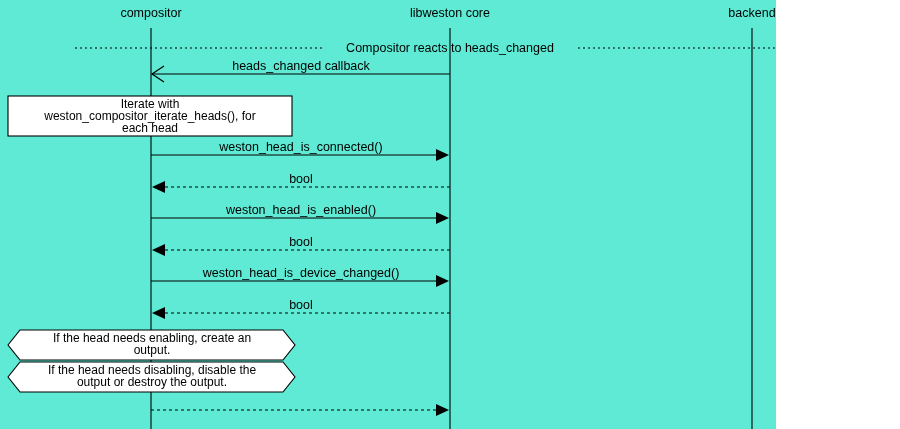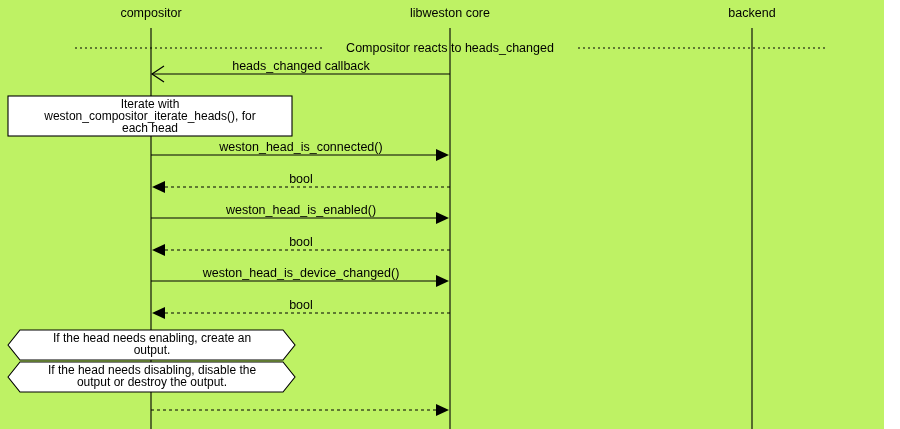--- a/index.html
+++ b/index.html
@@ -6,24 +6,24 @@
     margin: 0;
     padding: 0;
     background: #ffffff;
   }
   body {
     font-family: "Liberation Sans", sans-serif;
     color: #000000;
   }
   #diagram-root {
     position: relative;
-    width: 884px;
+    width: 776px;
     height: 429px;
     overflow: hidden;
-    background: #bef264;
+    background: #5eead4;
   }
   #seq-svg {
     position: absolute;
     left: 0;
     top: 0;
     width: 900px;
     height: 429px;
   }
   .participant-label {
     font-size: 12.5px;

